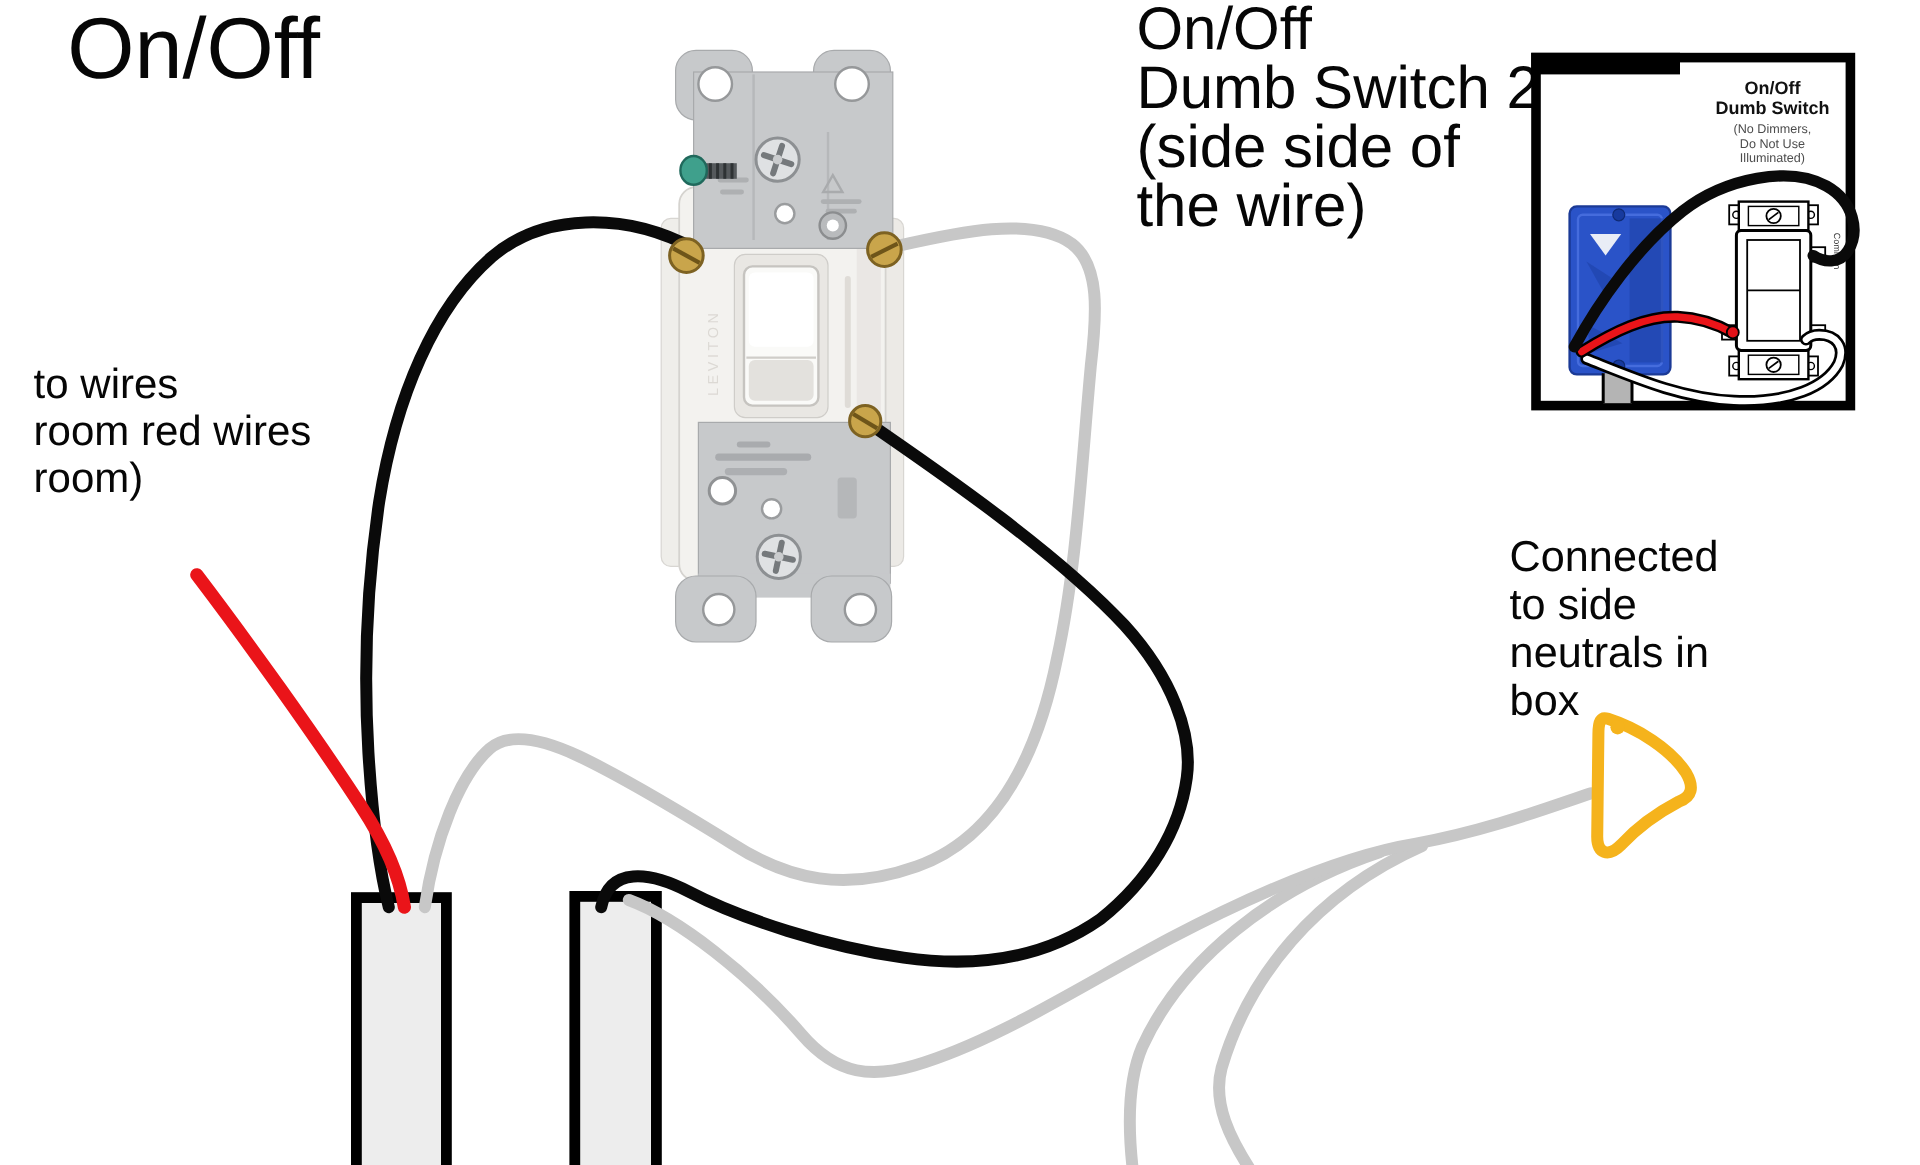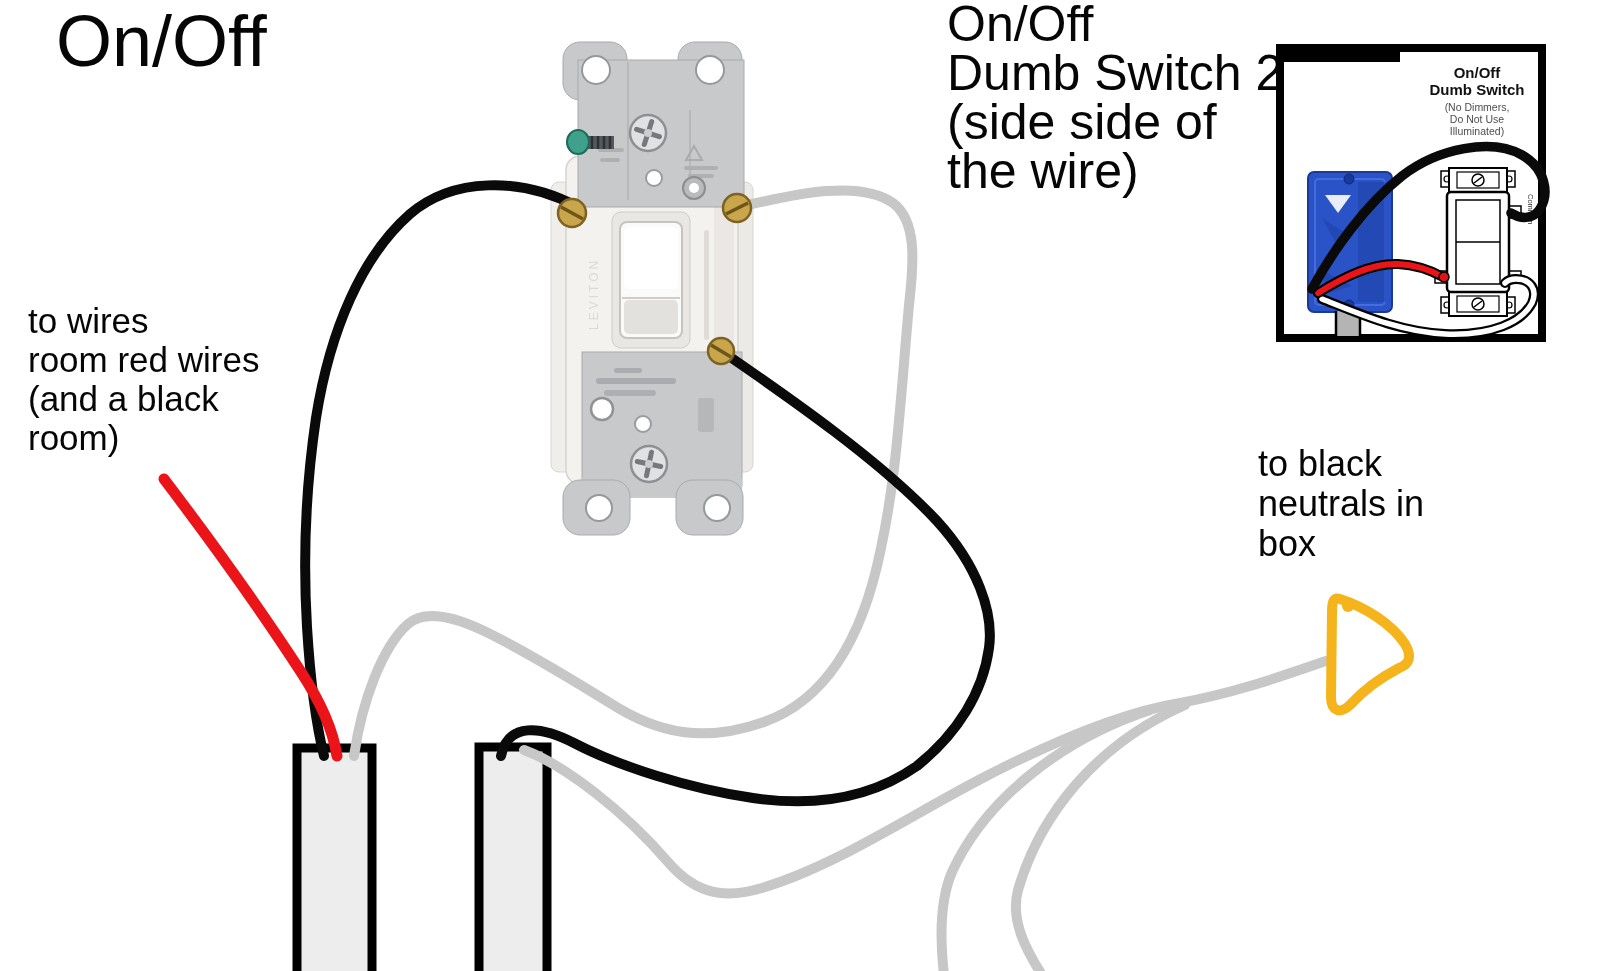--- a/index.html
+++ b/index.html
@@ -28,26 +28,26 @@
   <div class="lbl lbl-switch2">
     <div>On/Off</div>
     <div>Dumb Switch 2</div>
     <div>(side side of</div>
     <div>the wire)</div>
   </div>
 
   <div class="lbl lbl-tiedin">
     <div>to wires</div>
     <div>room red wires</div>
-    <div>(and a black</div>
     <div>room)</div>
   </div>
 
   <div class="lbl lbl-neutrals">
-    <div>to black</div>
+    <div>Connected</div>
+    <div>to side</div>
     <div>neutrals in</div>
     <div>box</div>
   </div>
 
   <svg class="layer" width="1600" height="971" viewBox="0 0 1600 971">
 
     <g>
       <rect x="297" y="748" width="75" height="230" fill="#ededed" stroke="#000" stroke-width="9"></rect>
     </g>
     <g>

